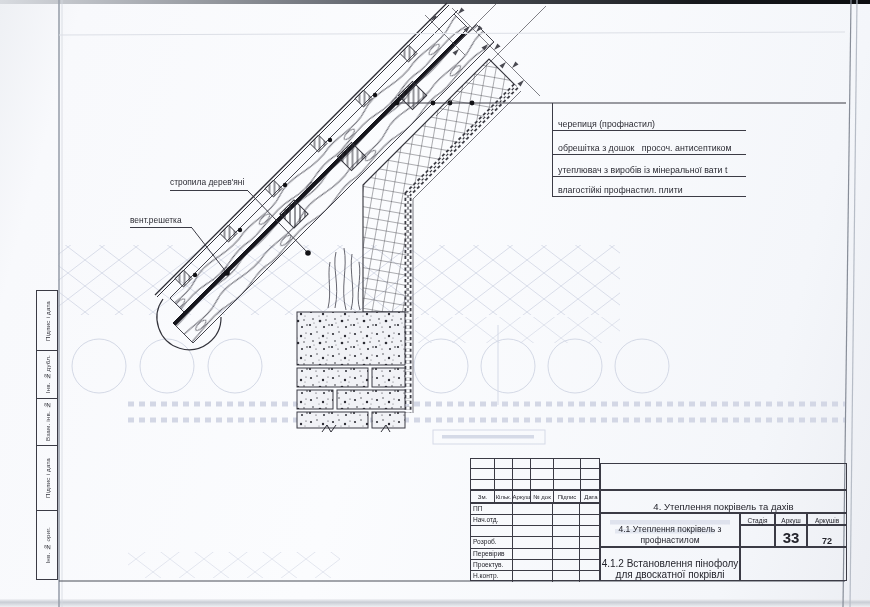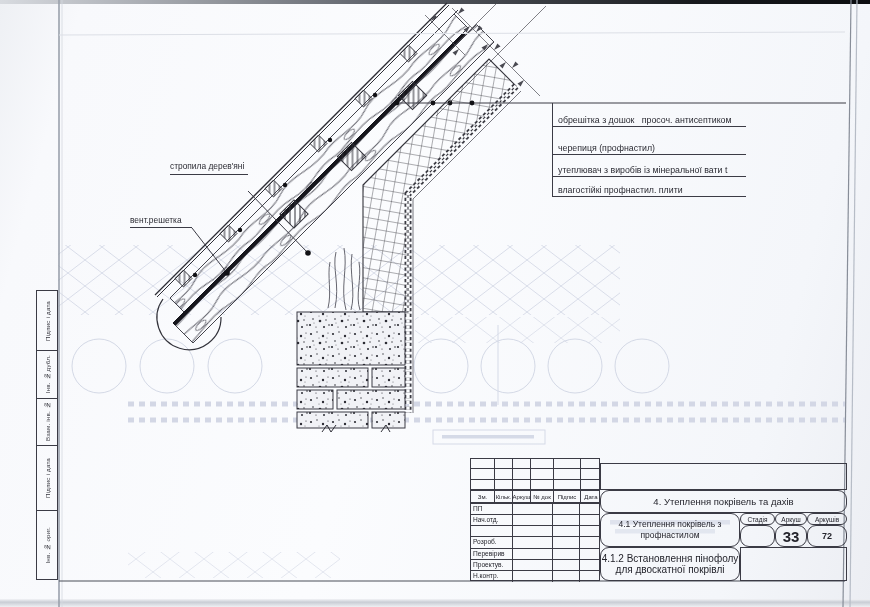--- a/index.html
+++ b/index.html
@@ -41,21 +41,21 @@
   .gcell{border-right:1px solid #3b3b45;border-bottom:1px solid #3b3b45;}
   .gcell:nth-child(6n){border-right:none;}
   .hcell{display:flex;align-items:center;justify-content:center;font-size:6px;}
   .lrow{display:flex;border-bottom:1px solid #3b3b45;height:11.14px;}
   .lrow:last-child{border-bottom:none;}
   .lrow .lc{border-right:1px solid #3b3b45;height:100%;}
   .lrow .lc1{width:42px;padding:1px 0 0 2px;font-size:6.6px;}
   .lrow .lc2{width:41px;}
   .lrow .lc3{width:27px;}
   .lrow .lc4{width:19px;border-right:none;}
-  .cen{display:flex;flex-direction:column;align-items:center;justify-content:center;text-align:center;border-radius:9px;}
+  .cen{display:flex;flex-direction:column;align-items:center;justify-content:flex-end;text-align:center;}
 </style>
 </head>
 <body>
 
 <div class="page">
   <div class="scan-top"></div>
   <div class="scan-bottom"></div>
 
   <svg class="drawing" width="870" height="607" viewBox="0 0 870 607">
     <defs>
@@ -249,35 +249,35 @@
       <line x1="59" y1="0" x2="59" y2="607" stroke="#9aa1ac" stroke-width="1.6"></line>
       <line x1="62" y1="0" x2="62" y2="607" stroke="#d4d8e0" stroke-width="0.8"></line>
       <line x1="59" y1="35" x2="845" y2="32" stroke="#dcdfe6" stroke-width="1"></line>
       <line x1="851" y1="0" x2="843" y2="607" stroke="#878d98" stroke-width="1.2"></line>
       <line x1="857" y1="0" x2="850" y2="607" stroke="#b6bcc6" stroke-width="1.2"></line>
       <line x1="59" y1="581" x2="845" y2="581" stroke="#4a4f59" stroke-width="1.2"></line>
     </g>
   </svg>
 
   <div class="callouts">
+    <div class="co-row" style="height:26px">
+      <span>черепиця (профнастил)</span>
+    </div>
     <div class="co-row" style="height:22px">
       <span>обрешітка з дошок&nbsp;&nbsp; просоч. антисептиком</span>
     </div>
-    <div class="co-row" style="height:26px">
-      <span>черепиця (профнастил)</span>
-    </div>
     <div class="co-row" style="height:20px">
       <span>утеплювач з виробів із мінеральної вати t</span>
     </div>
     <div class="co-row" style="height:18px">
       <span>влагостійкі профнастил. плити</span>
     </div>
   </div>
 
-  <div class="flabel" style="left:170px;top:161px;width:78px;height:13px">стропила дерев'яні</div>
+  <div class="flabel" style="left:170px;top:177px;width:78px;height:13px">стропила дерев'яні</div>
   <div class="flabel" style="left:130px;top:215px;width:62px;height:12px">вент.решетка</div>
 
   <div class="mstrip">
     <div class="mcell" style="height:60px">
         <span>Підпис і дата</span>
       </div>
     <div class="mcell" style="height:48px">
         <span>Інв. № дубл.</span>
       </div>
     <div class="mcell" style="height:47px">

